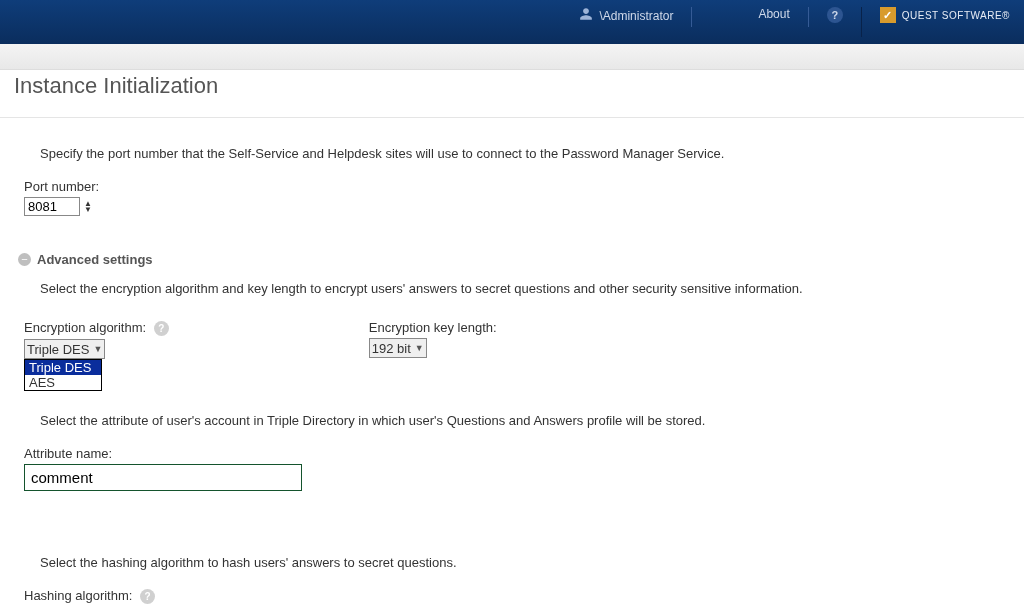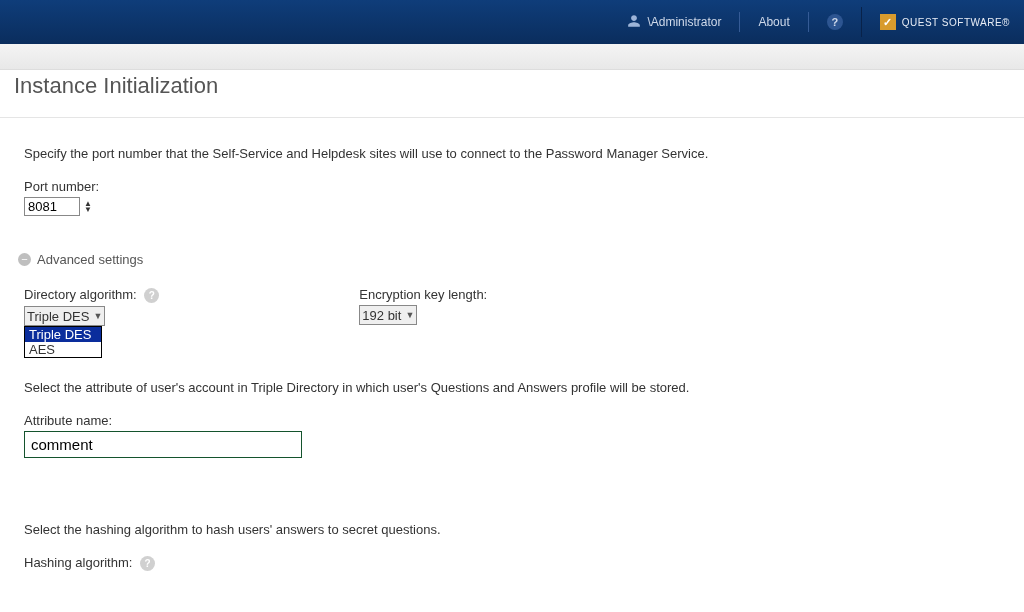--- a/index.html
+++ b/index.html
@@ -27,32 +27,33 @@
     font-size: 10px;
     letter-spacing: 0.3px;
   }
   .brand .big {
     font-size: 19px;
     font-weight: bold;
   }
   .topbar-right {
     margin-left: auto;
     display: flex;
-    align-items: center;
+    align-items: flex-start;
     gap: 18px;
     font-size: 12px;
     color: #cfd9ea;
   }
   .topbar-right .sep {
     width: 1px; height: 20px; background: #355b96;
   }
   .topbar-right a {
     color: #cfd9ea;
     text-decoration: none;
     cursor: pointer;
+    margin-left: 48px;
   }
   .user-block { display:flex; align-items:center; gap:6px; }
   .user-icon svg { fill: #9db4d8; }
   .user-text { color: #cfd9ea; }
   .help-icon {
     width:16px; height:16px; border-radius:50%;
     background:#2d5591; color:#cfd9ea;
     display:flex; align-items:center; justify-content:center;
     font-size:11px; font-weight:bold;
   }
@@ -79,21 +80,21 @@
   .page-title {
     font-size: 22px;
     color: #555;
     font-weight: normal;
     margin: 0;
   }
 
   .content {
     padding: 20px 24px;
   }
-  .para { margin: 8px 0 18px 0; color:#333; }
+  .para { margin: 8px 0 18px 16px; color:#333; }
   .label { margin: 6px 0 3px 0; display:block; }
 
   .port-row { display:flex; align-items:center; gap:4px; }
   .port-input {
     width: 56px;
     border: 1px solid #888;
     padding: 1px 3px;
     font-size: 13px;
   }
   .spinner { display:flex; flex-direction:column; line-height:6px; font-size:8px; cursor:pointer;}
@@ -103,21 +104,21 @@
     display:flex; align-items:center; gap:6px;
     margin: 36px 0 14px -6px;
     cursor:pointer;
   }
   .adv-icon {
     width:13px; height:13px; border-radius:50%;
     background:#bfbfbf; color:#fff;
     display:flex; align-items:center; justify-content:center;
     font-size:11px; line-height:1;
   }
-  .adv-text { color:#555; }
+  .adv-text { color:#555;font-weight:bold; }
 
   .two-col { display:flex; gap:200px; margin-top:14px;}
   .field-block { }
   .inline-help {
     display:inline-flex; width:15px; height:15px; border-radius:50%;
     background:#d0d0d0; color:#fff; align-items:center; justify-content:center;
     font-size:10px; font-weight:bold; margin-left:4px;
   }
 
   .select {
@@ -199,25 +200,26 @@
       <span>▲</span>
       <span>▼</span>
     </div>
   </div>
 
   <div class="adv-toggle">
     <span class="adv-icon">−</span>
     <span class="adv-text">Advanced settings</span>
   </div>
 
+  <div class="para">Select the encryption algorithm and key length to encrypt users' answers to secret questions and other security sensitive information.</div>
 
   <div class="two-col">
     <div class="field-block">
       <label class="label">
-        <span>Directory algorithm:</span>
+        <span>Encryption algorithm:</span>
         <span class="inline-help">?</span>
       </label>
       <div class="dropdown-open">
         <div class="select">
           <span>Triple DES</span>
           <span class="caret">▼</span>
         </div>
         <div class="dropdown-list">
           <div class="opt selected">Triple DES</div>
           <div class="opt">AES</div>

